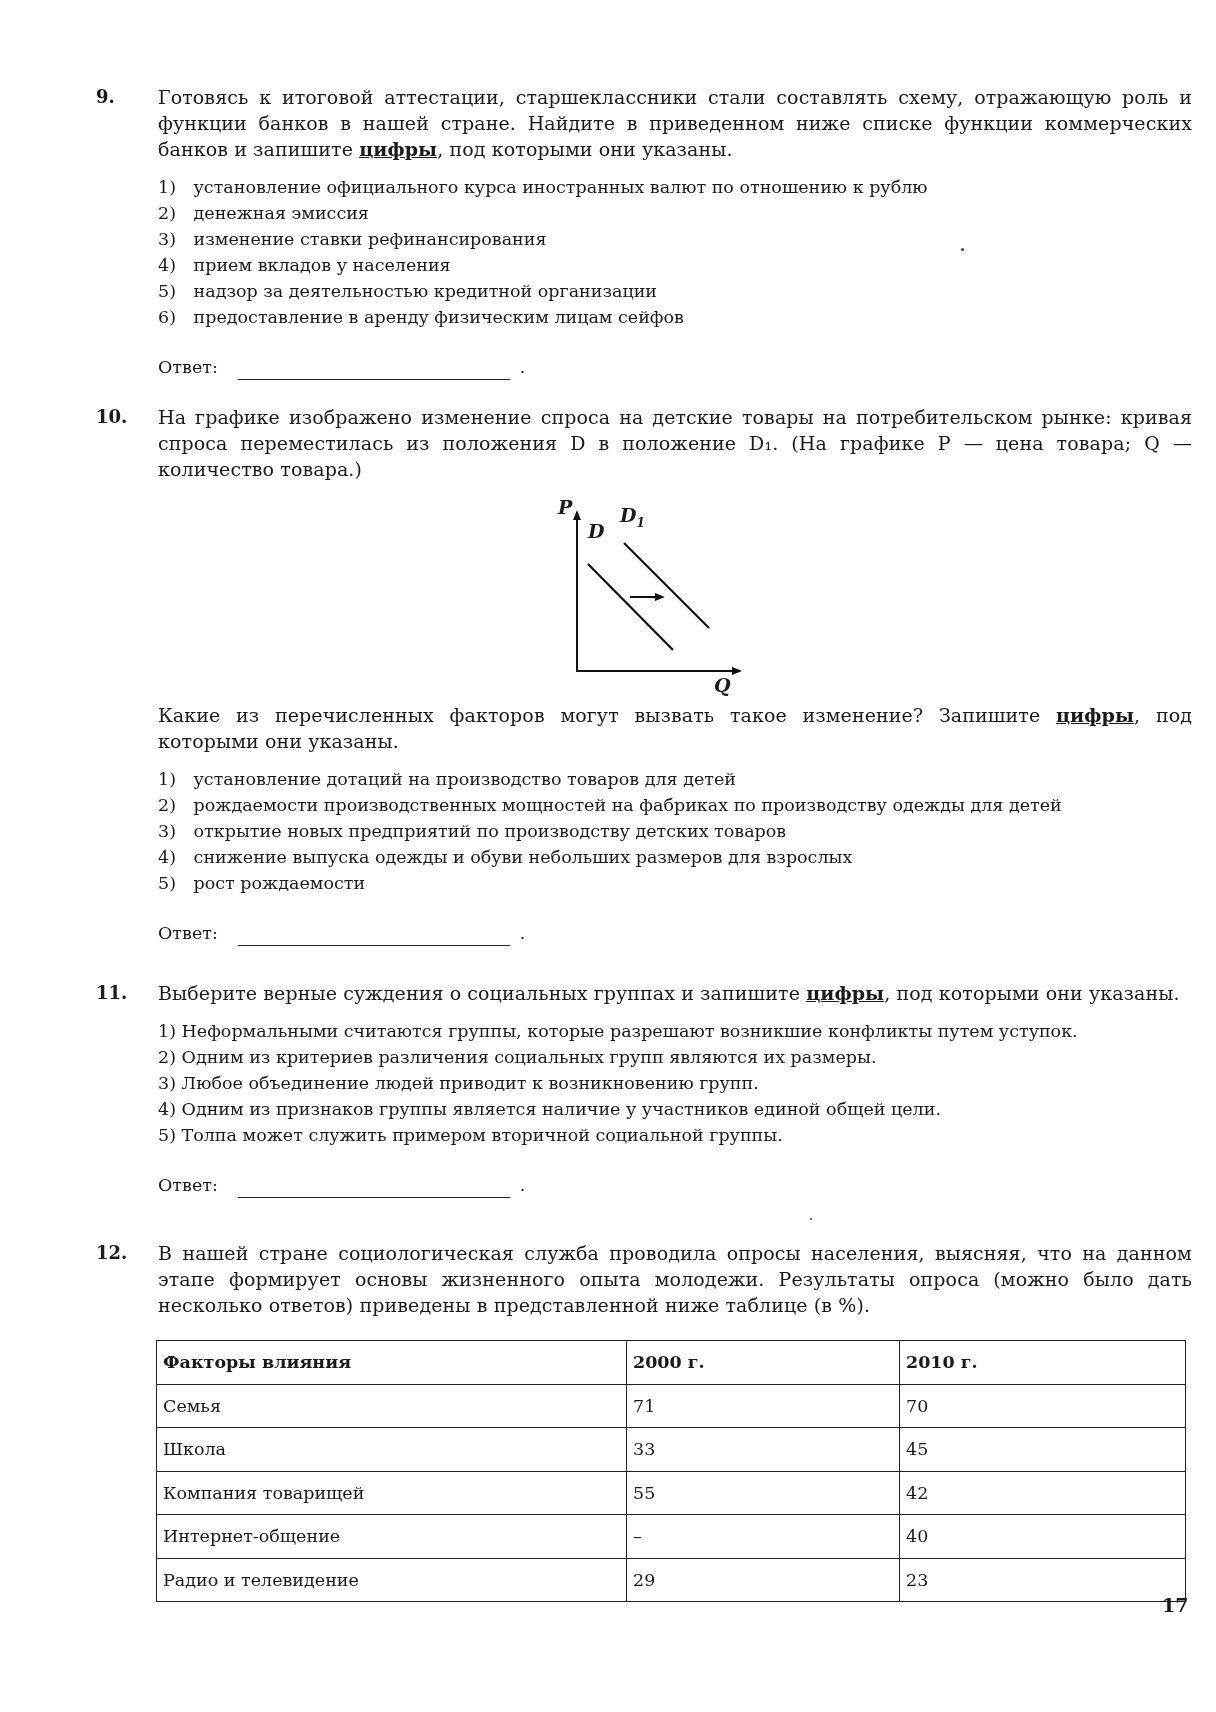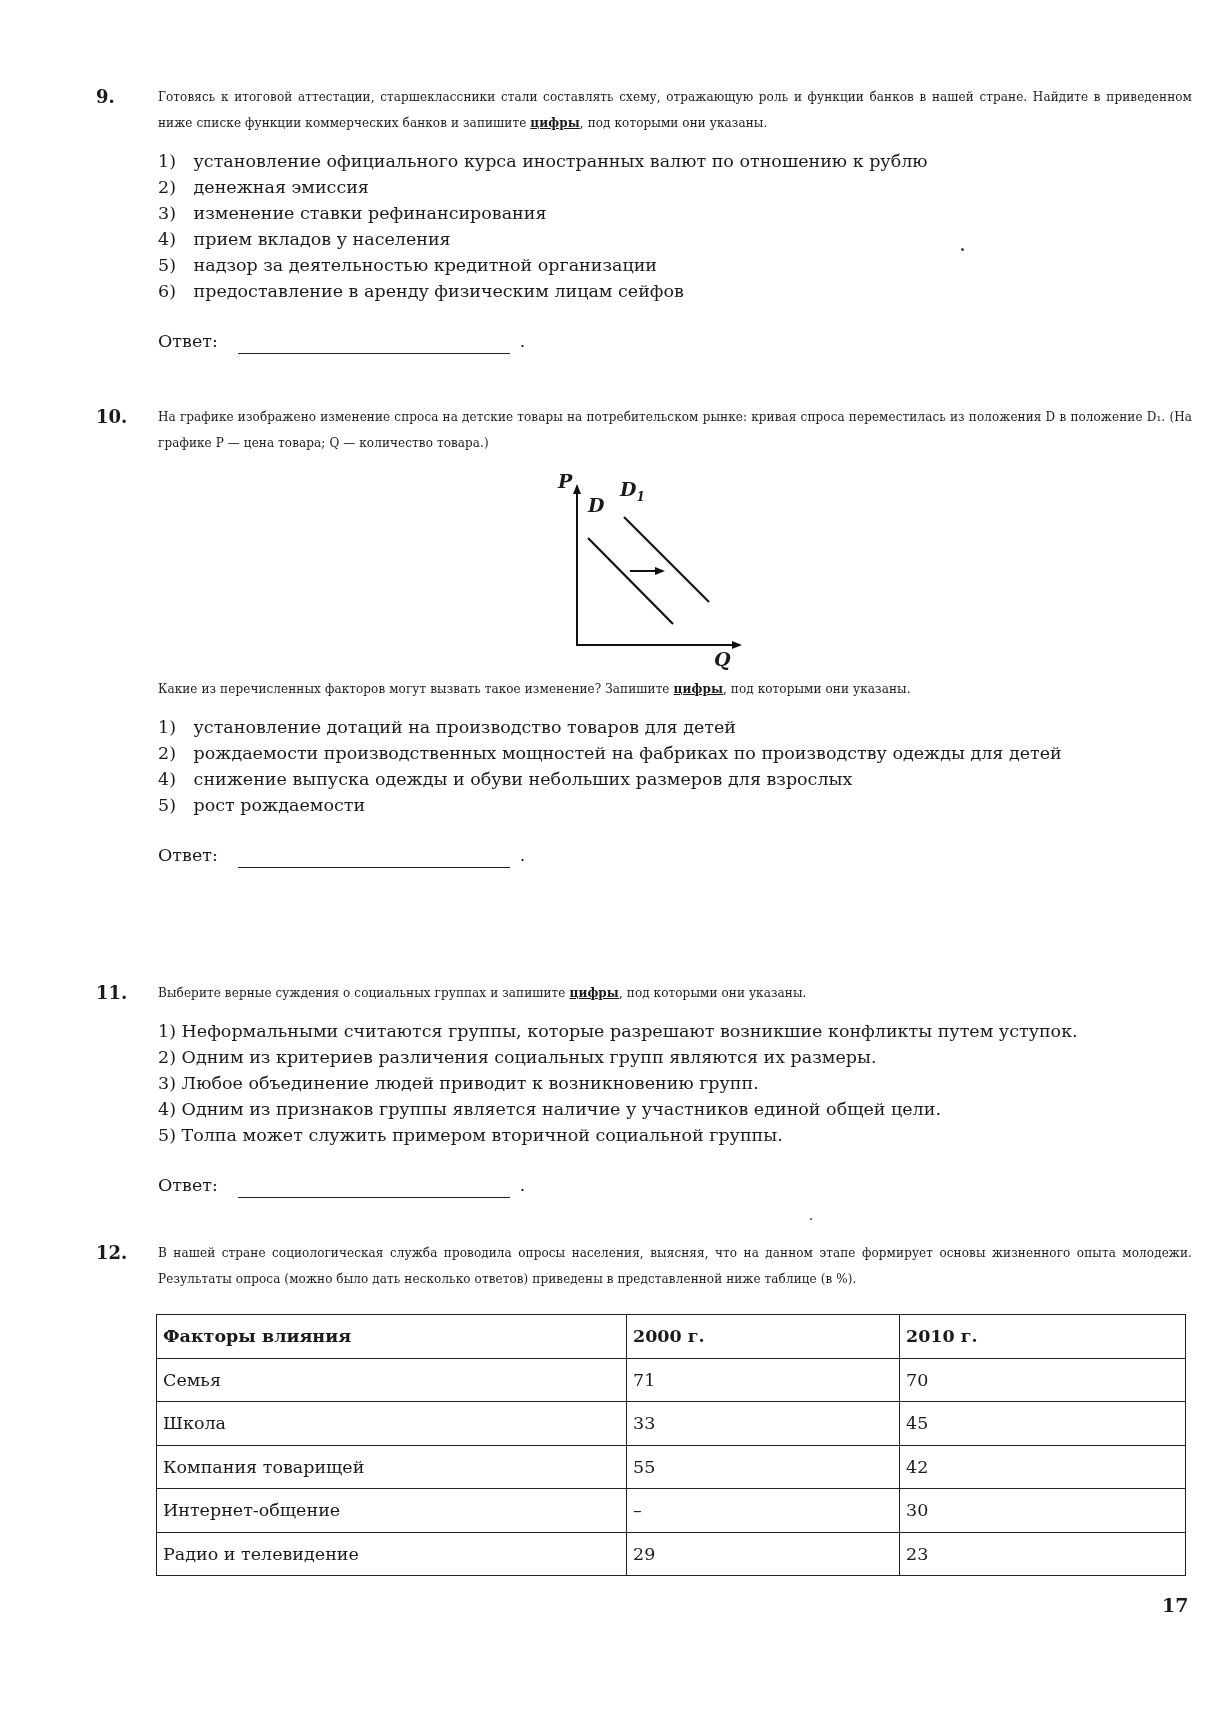--- a/index.html
+++ b/index.html
@@ -26,21 +26,21 @@
     top: 0;
     font-weight: bold;
     font-size: 18px;
     line-height: 26px;
   }
   .task-body {
     margin-left: 62px;
     width: 1034px;
   }
   .prompt {
-    font-size: 12px;
+    font-size: 19px;
     line-height: 26px;
     text-align: justify;
     letter-spacing: 0.1px;
   }
   .prompt u { font-weight: bold; text-decoration: underline; }
   .options {
     margin-top: 12px;
     list-style: none;
   }
   .options li {
@@ -156,20 +156,21 @@
         <span class="gl" style="left:400px; top:-4px;">P</span>
         <span class="gl" style="left:430px; top:20px;">D</span>
         <span class="gl" style="left:462px; top:4px;"><span>D</span><sub style="font-size:12px;">1</sub></span>
         <span class="gl" style="left:556px; top:174px;">Q</span>
       </div>
 
       <p class="prompt" style="margin-top:12px;"><span>Какие из перечисленных факторов могут вызвать такое изменение? Запишите </span><u>цифры</u><span>, под которыми они указаны.</span></p>
       <ul class="options">
         <li><span class="num">1)</span> <span>установление дотаций на производство товаров для детей</span></li>
         <li><span class="num">2)</span> <span>рождаемости производственных мощностей на фабриках по производству одежды для детей</span></li>
+        <li><span class="num">3)</span> <span>открытие новых предприятий по производству детских товаров</span></li>
         <li><span class="num">4)</span> <span>снижение выпуска одежды и обуви небольших размеров для взрослых</span></li>
         <li><span class="num">5)</span> <span>рост рождаемости</span></li>
       </ul>
       <div class="answer">
         <span>Ответ:</span>
         <span class="answer-line"></span>
         <span class="dot">.</span>
       </div>
     </div>
   </div>
@@ -217,21 +218,21 @@
             <td class="val">45</td>
           </tr>
           <tr>
             <td class="factor">Компания товарищей</td>
             <td class="val">55</td>
             <td class="val">42</td>
           </tr>
           <tr>
             <td class="factor">Интернет-общение</td>
             <td class="val">–</td>
-            <td class="val">30</td>
+            <td class="val">40</td>
           </tr>
           <tr>
             <td class="factor">Радио и телевидение</td>
             <td class="val">29</td>
             <td class="val">23</td>
           </tr>
         </tbody>
       </table>
     </div>
   </div>

